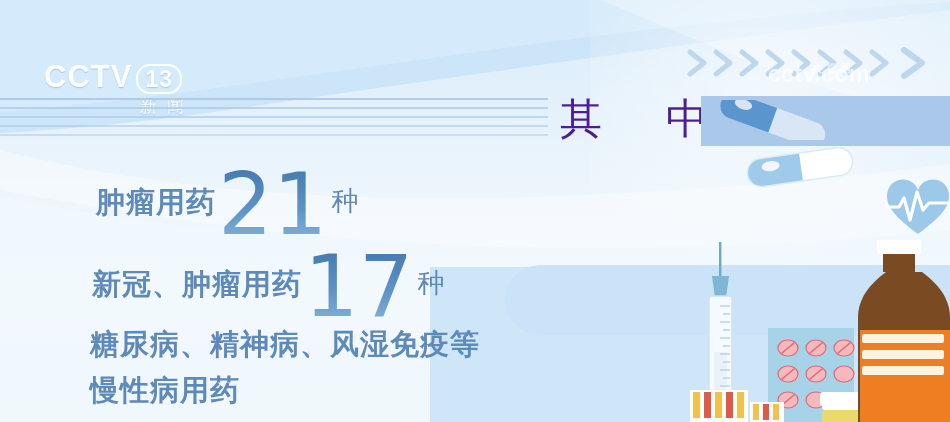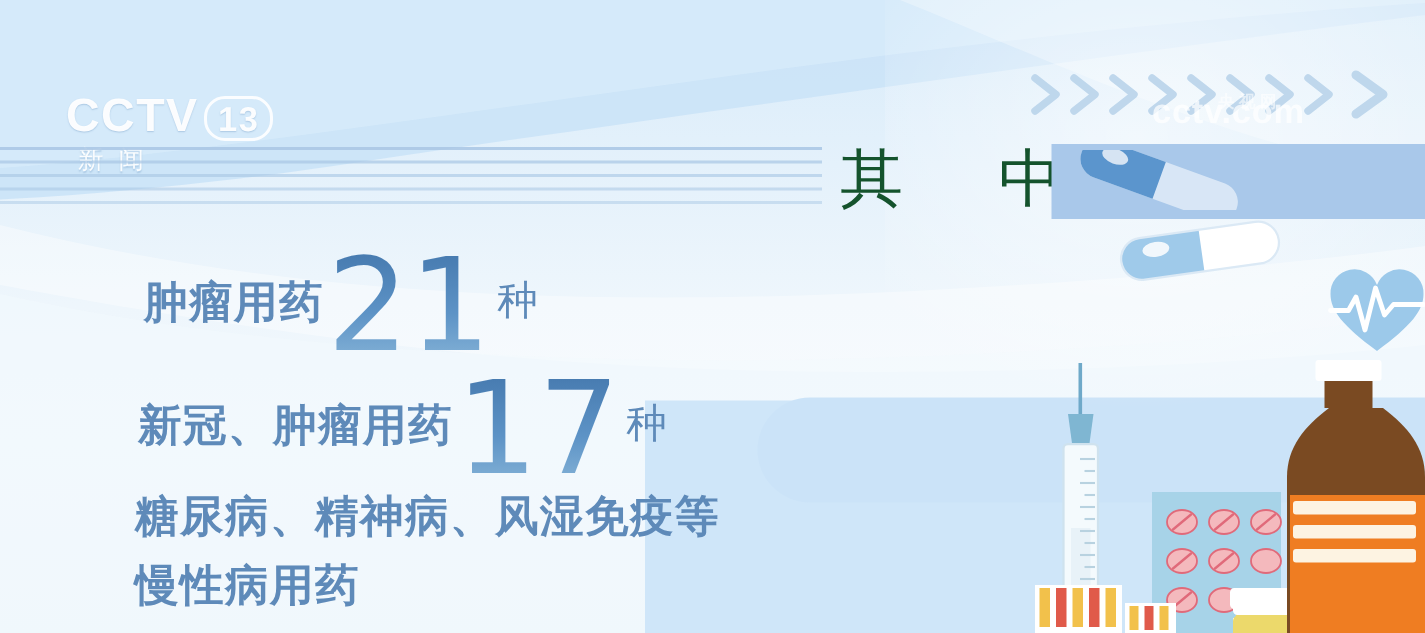--- a/index.html
+++ b/index.html
@@ -20,41 +20,41 @@
      background:#cbe3f8;border-radius:40px 0 0 40px;}
   .bg-softglow{position:absolute;right:-60px;top:-40px;width:420px;height:330px;
      background:radial-gradient(ellipse at 40% 40%, rgba(255,255,255,.55), rgba(255,255,255,0) 65%);}
 
   
   .logo{position:absolute;left:44px;top:36px;width:150px;height:58px;}
   .logo-main{font-size:31px;letter-spacing:1px;color:rgba(255,255,255,.95);
      font-weight:700;line-height:34px;
      text-shadow:0 1px 1px rgba(120,160,200,.45);margin-top:24px;}
   .logo-sub{margin-top:1px;font-size:17px;color:rgba(255,255,255,.92);
-     letter-spacing:10px;text-align:left;padding-left:8px;
+     letter-spacing:10px;text-align:right;padding-left:8px;
      text-shadow:0 1px 1px rgba(120,160,200,.4);}
 
   
   .chev-wrap{position:absolute;left:686px;top:46px;width:256px;height:34px;}
   .watermark{position:absolute;left:768px;top:56px;width:160px;height:36px;
      color:rgba(255,255,255,.72);font-size:23px;font-weight:700;letter-spacing:.5px;
      line-height:36px;}
   .watermark .wm-cn{font-size:11px;letter-spacing:3px;position:absolute;left:44px;top:-6px;
      color:rgba(255,255,255,.6);}
 
   
   .stripes{position:absolute;left:0;top:98px;width:548px;height:40px;}
   .stripes i{display:block;height:2px;background:#a8c6e4;opacity:.85;margin-bottom:7px;}
   .stripes i:nth-child(2){opacity:.7;}
   .stripes i:nth-child(3){opacity:.62;}
   .stripes i:nth-child(4){opacity:.55;}
   .stripes i:nth-child(5){opacity:.48;}
 
   
-  .headline{position:absolute;left:560px;top:96px;font-size:42px;color:#14532d;
+  .headline{position:absolute;left:560px;top:96px;font-size:42px;color:#4c1d95;
      letter-spacing:26px;font-weight:500;line-height:46px;}
 
   
   .cap-tile{position:absolute;left:701px;top:96px;width:249px;height:50px;background:#a9c8ea;}
   .cap1{position:absolute;left:716px;top:100px;width:118px;height:40px;}
   .cap2{position:absolute;left:745px;top:145px;width:112px;height:44px;}
 
   .heart{position:absolute;left:885px;top:176px;width:66px;height:62px;}
 
   

